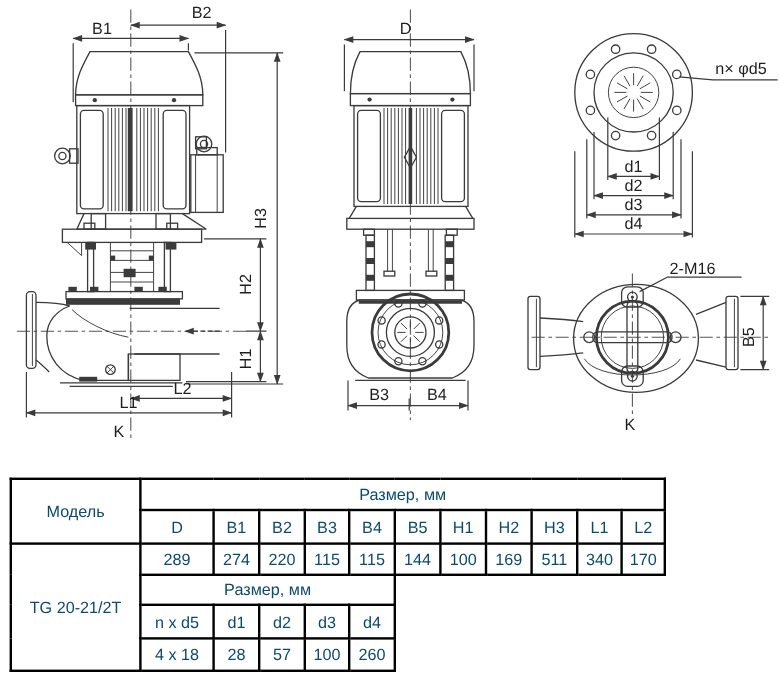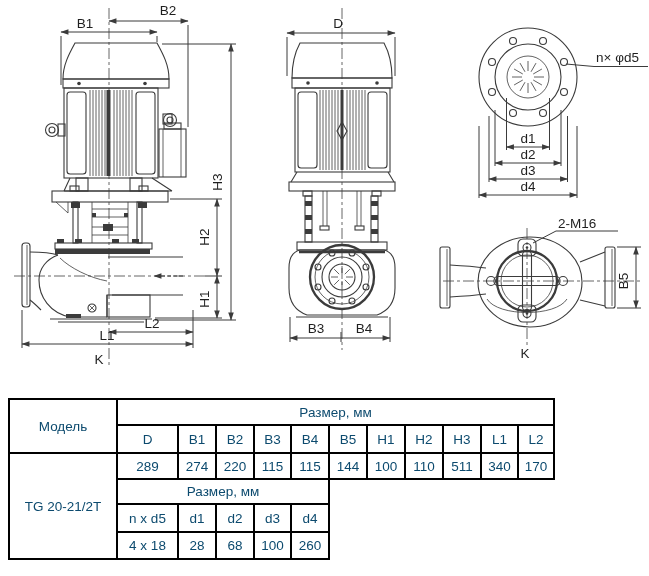--- a/index.html
+++ b/index.html
@@ -313,39 +313,39 @@
   </tr>
   <tr style="height:26px">
     <td rowspan="4">TG 20-21/2T</td>
     <td>289</td>
     <td>274</td>
     <td>220</td>
     <td>115</td>
     <td>115</td>
     <td>144</td>
     <td>100</td>
-    <td>110</td>
+    <td>169</td>
     <td>511</td>
     <td>340</td>
     <td>170</td>
   </tr>
   <tr style="height:24px">
     <td colspan="5">Размер, мм</td>
     <td class="void" colspan="6" rowspan="3"></td>
   </tr>
   <tr style="height:28px">
     <td>n x d5</td>
     <td>d1</td>
     <td>d2</td>
     <td>d3</td>
     <td>d4</td>
   </tr>
   <tr style="height:27px">
     <td>4 x 18</td>
     <td>28</td>
-    <td>68</td>
+    <td>57</td>
     <td>100</td>
     <td>260</td>
   </tr>
 </tbody>
     </table>
 
 </div>
 
 </body></html>

